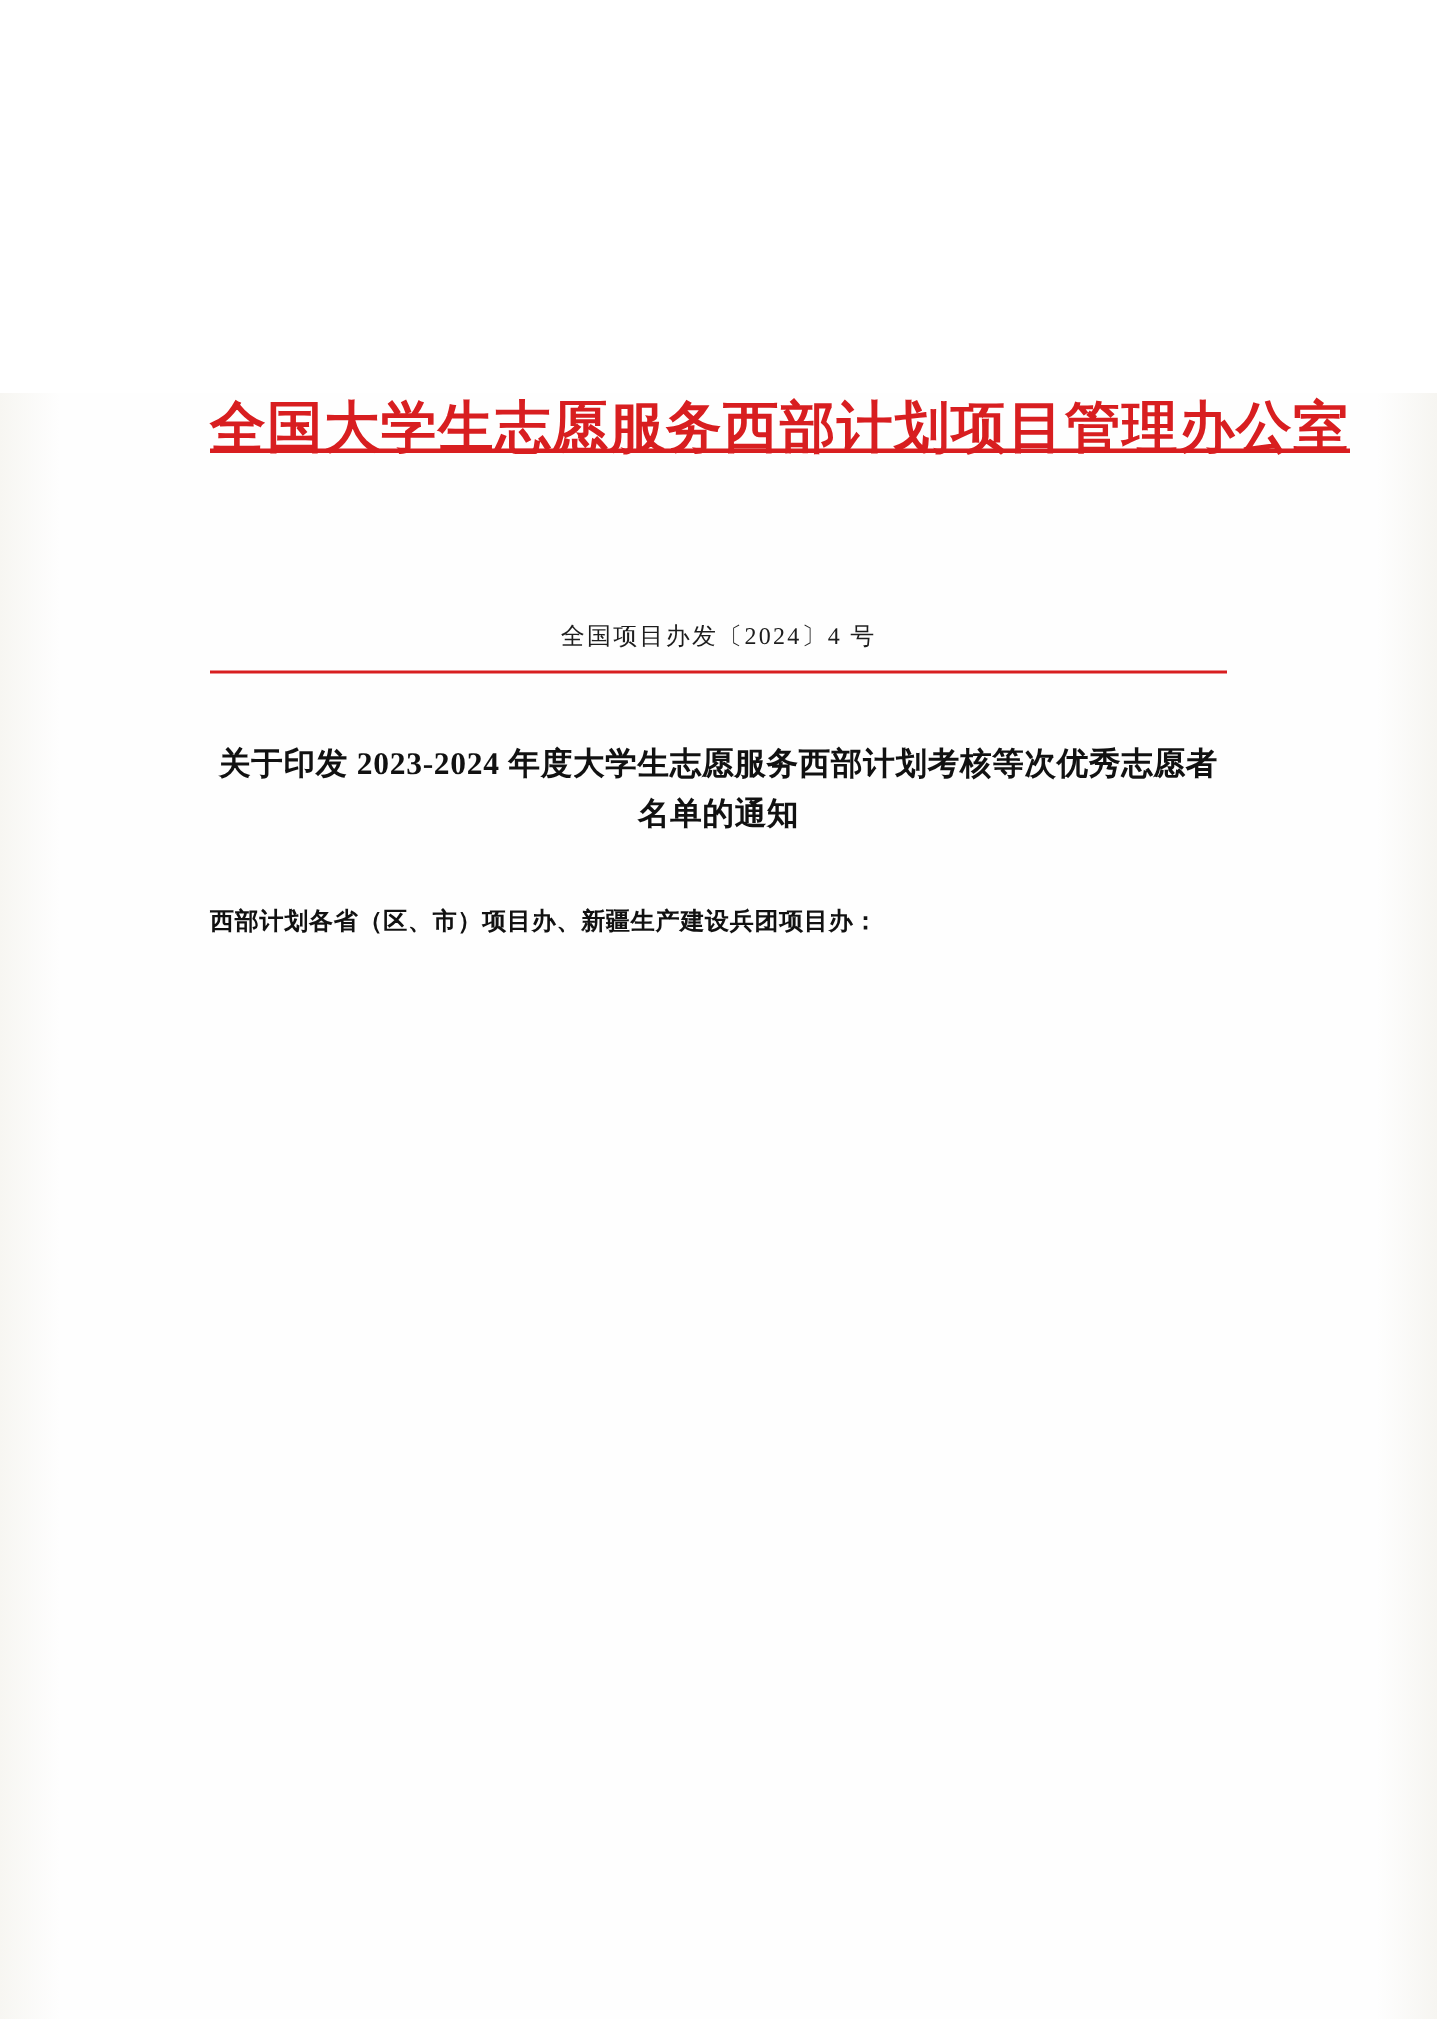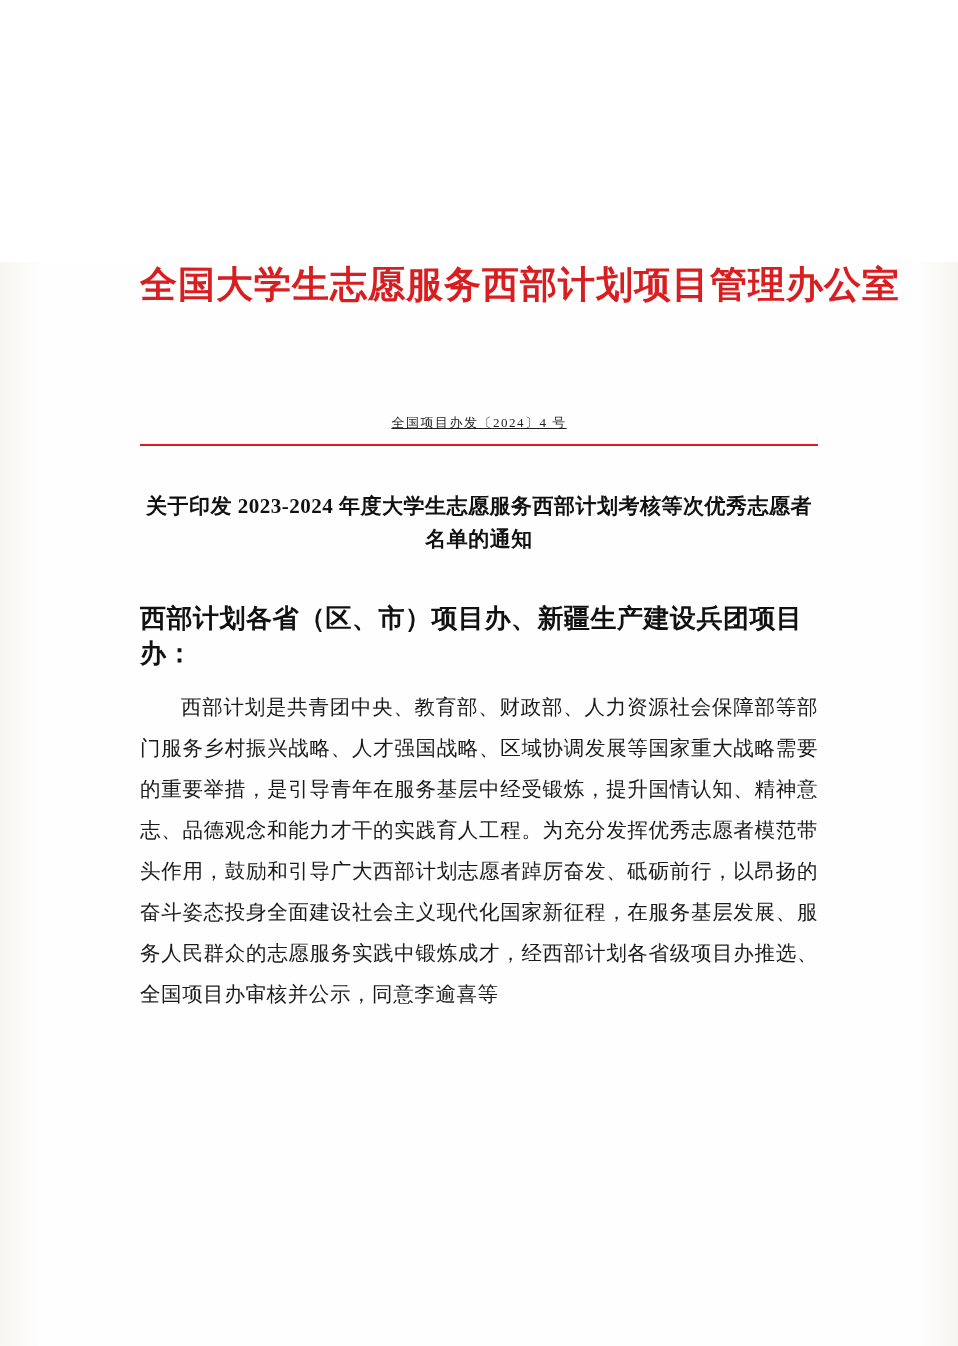--- a/index.html
+++ b/index.html
@@ -38,50 +38,50 @@
   .masthead {
     text-align: left;
     margin-top: 262px;
     color: #d81e20;
     font-family: "DejaVu Serif", "Liberation Serif", serif;
     font-weight: bold;
     font-size: 37px;
     letter-spacing: 1px;
     line-height: 1.2;
     white-space: nowrap;
+    text-decoration: underline;
   }
   .docnum-wrap {
     margin-top: 108px;
     text-align: center;
   }
   .docnum {
-    font-size: 13px;
+    font-size: 16px;
     letter-spacing: 1.5px;
     color: #1d1d1d;
     font-family: "Liberation Serif", "DejaVu Serif", serif;
-    text-decoration: underline;
   }
   .red-rule {
     margin-top: 12px;
     height: 2px;
     background: #d81e20;
     width: 100%;
   }
   .title {
     margin-top: 44px;
     text-align: center;
     font-size: 21px;
     font-weight: bold;
     line-height: 1.55;
     letter-spacing: 0.5px;
     color: #111;
   }
   .salutation {
     margin-top: 46px;
-    font-size: 26px;
+    font-size: 16px;
     font-weight: bold;
     letter-spacing: 0.5px;
     color: #111;
   }
   .body-text {
     margin-top: 16px;
     font-size: 20.5px;
     line-height: 2.0;
     text-align: justify;
     text-justify: inter-ideograph;
@@ -103,19 +103,16 @@
 
     <div class="docnum-wrap">
       <div class="docnum">全国项目办发〔2024〕4 号</div>
       <div class="red-rule"></div>
     </div>
 
     <div class="title">关于印发 2023-2024 年度大学生志愿服务西部计划考核等次优秀志愿者名单的通知</div>
 
     <div class="salutation">西部计划各省（区、市）项目办、新疆生产建设兵团项目办：</div>
 
-    <div class="body-text">
-      <p>西部计划是共青团中央、教育部、财政部、人力资源社会保障部等部门服务乡村振兴战略、人才强国战略、区域协调发展等国家重大战略需要的重要举措，是引导青年在服务基层中经受锻炼，提升国情认知、精神意志、品德观念和能力才干的实践育人工程。为充分发挥优秀志愿者模范带头作用，鼓励和引导广大西部计划志愿者踔厉奋发、砥砺前行，以昂扬的奋斗姿态投身全面建设社会主义现代化国家新征程，在服务基层发展、服务人民群众的志愿服务实践中锻炼成才，经西部计划各省级项目办推选、全国项目办审核并公示，同意李逾喜等</p>
-    </div>
 
   </div>
 
 </div>
 
 </body></html>

